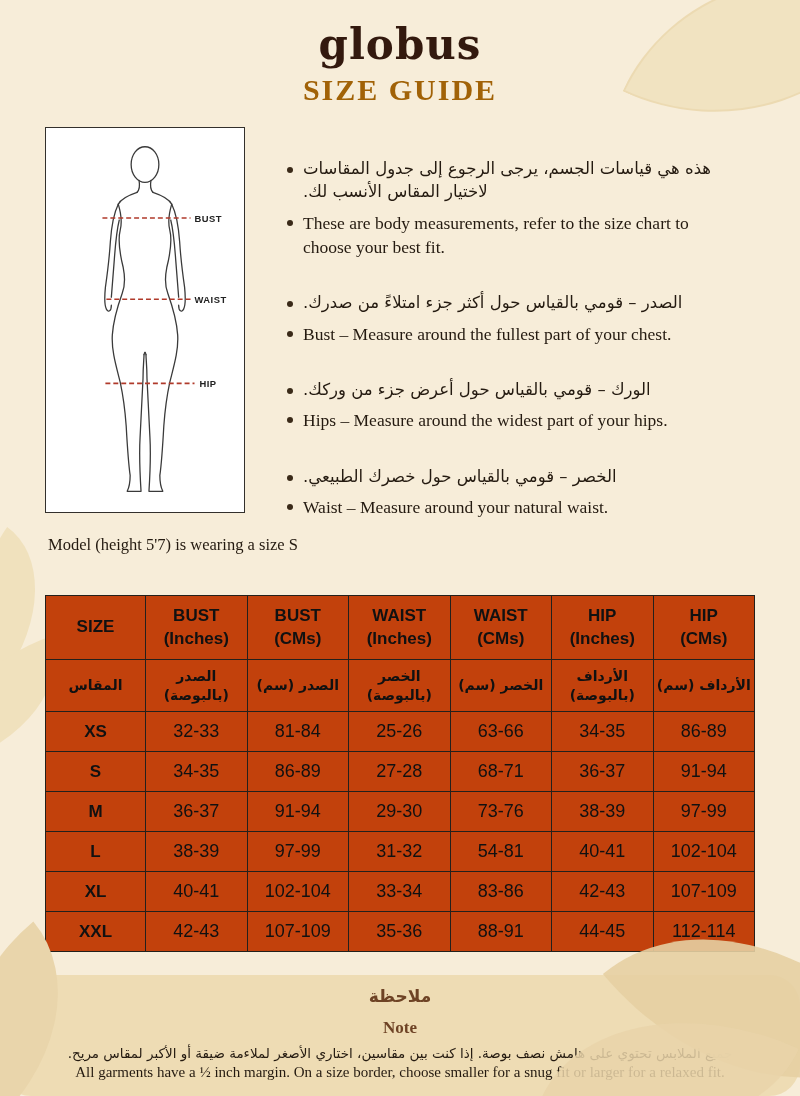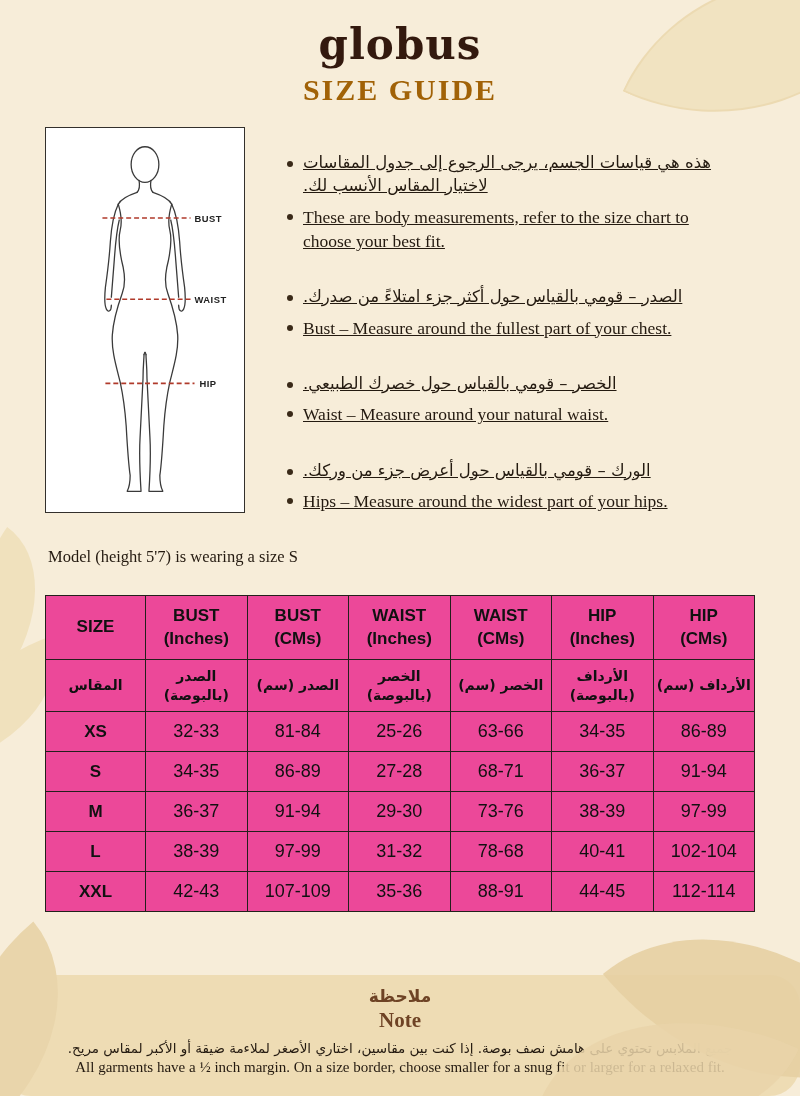--- a/index.html
+++ b/index.html
@@ -63,24 +63,23 @@
     font-family: "Liberation Sans", sans-serif;
     font-size: 9.5px;
     font-weight: bold;
     letter-spacing: .5px;
     fill: #222;
   }
 
   
   .instructions {
     position: absolute;
-    left: 287px; top: 152px;
+    left: 287px; top: 158px;
     width: 445px;
     z-index: 1;
-    text-decoration: underline;
   }
   .group { margin-bottom: 33px; }
   .bullet {
     display: flex;
     gap: 10px;
     line-height: 1.38;
     margin-bottom: 7px;
   }
   .dot {
     flex: none;
@@ -108,30 +107,30 @@
     z-index: 1;
   }
   .model-note .ar-line {
     font-family: "DejaVu Sans", sans-serif;
     font-size: 15.5px;
     text-align: left;
   }
   .model-note .en-line {
     font-family: "Liberation Serif", serif;
     font-size: 16.5px;
-    margin-top: 16px;
+    margin-top: 4px;
   }
 
   
   .size-table {
     position: absolute;
     left: 45px; top: 595px;
     width: 710px;
     border-collapse: collapse;
-    background: #ec4899;
+    background: #c2410c;
     font-family: "Liberation Sans", sans-serif;
     color: #111;
     table-layout: fixed;
     z-index: 1;
   }
   .size-table th, .size-table td {
     border: 1px solid #23201c;
     text-align: center;
     vertical-align: middle;
     padding: 2px 2px;
@@ -171,23 +170,23 @@
   .note-inner { position: relative; z-index: 4; padding-top: 11px; }
   .note-title-ar {
     font-family: "DejaVu Sans", sans-serif;
     font-weight: bold;
     font-size: 17px;
     color: #6e4325;
   }
   .note-title-en {
     font-family: "Liberation Serif", serif;
     font-weight: bold;
-    font-size: 21px;
+    font-size: 17px;
     color: #6e4325;
-    margin-top: 2px;
+    margin-top: 12px;
   }
   .note-body-ar {
     font-family: "DejaVu Sans", sans-serif;
     font-size: 13.5px;
     margin-top: 7px;
     color: #241a10;
   }
   .note-body-en {
     font-family: "Liberation Serif", serif;
     font-size: 15px;
@@ -258,35 +257,35 @@
         <span class="txt-ar" dir="rtl">الصدر – قومي بالقياس حول أكثر جزء امتلاءً من صدرك.</span>
       </div>
       <div class="bullet">
         <span class="dot"></span>
         <span class="txt-en">Bust – Measure around the fullest part of your chest.</span>
       </div>
     </div>
     <div class="group">
       <div class="bullet">
         <span class="dot"></span>
+        <span class="txt-ar" dir="rtl">الورك – قومي بالقياس حول أعرض جزء من وركك.</span>
+      </div>
+      <div class="bullet">
+        <span class="dot"></span>
+        <span class="txt-en">Hips – Measure around the widest part of your hips.</span>
+      </div>
+    </div>
+    <div class="group">
+      <div class="bullet">
+        <span class="dot"></span>
         <span class="txt-ar" dir="rtl">الخصر – قومي بالقياس حول خصرك الطبيعي.</span>
       </div>
       <div class="bullet">
         <span class="dot"></span>
         <span class="txt-en">Waist – Measure around your natural waist.</span>
-      </div>
-    </div>
-    <div class="group">
-      <div class="bullet">
-        <span class="dot"></span>
-        <span class="txt-ar" dir="rtl">الورك – قومي بالقياس حول أعرض جزء من وركك.</span>
-      </div>
-      <div class="bullet">
-        <span class="dot"></span>
-        <span class="txt-en">Hips – Measure around the widest part of your hips.</span>
       </div>
     </div>
   </div>
 
   <div class="model-note">
     <div class="en-line">Model (height 5'7) is wearing a size S</div>
   </div>
 
   <table class="size-table">
     <colgroup>
@@ -353,23 +352,32 @@
           <td>29-30</td>
           <td>73-76</td>
           <td>38-39</td>
           <td>97-99</td>
         </tr>
         <tr>
           <td class="size-col">L</td>
           <td>38-39</td>
           <td>97-99</td>
           <td>31-32</td>
-          <td>78-68</td>
+          <td>54-81</td>
           <td>40-41</td>
           <td>102-104</td>
+        </tr>
+        <tr>
+          <td class="size-col">XL</td>
+          <td>40-41</td>
+          <td>102-104</td>
+          <td>33-34</td>
+          <td>83-86</td>
+          <td>42-43</td>
+          <td>107-109</td>
         </tr>
         <tr>
           <td class="size-col">XXL</td>
           <td>42-43</td>
           <td>107-109</td>
           <td>35-36</td>
           <td>88-91</td>
           <td>44-45</td>
           <td>112-114</td>
         </tr>

